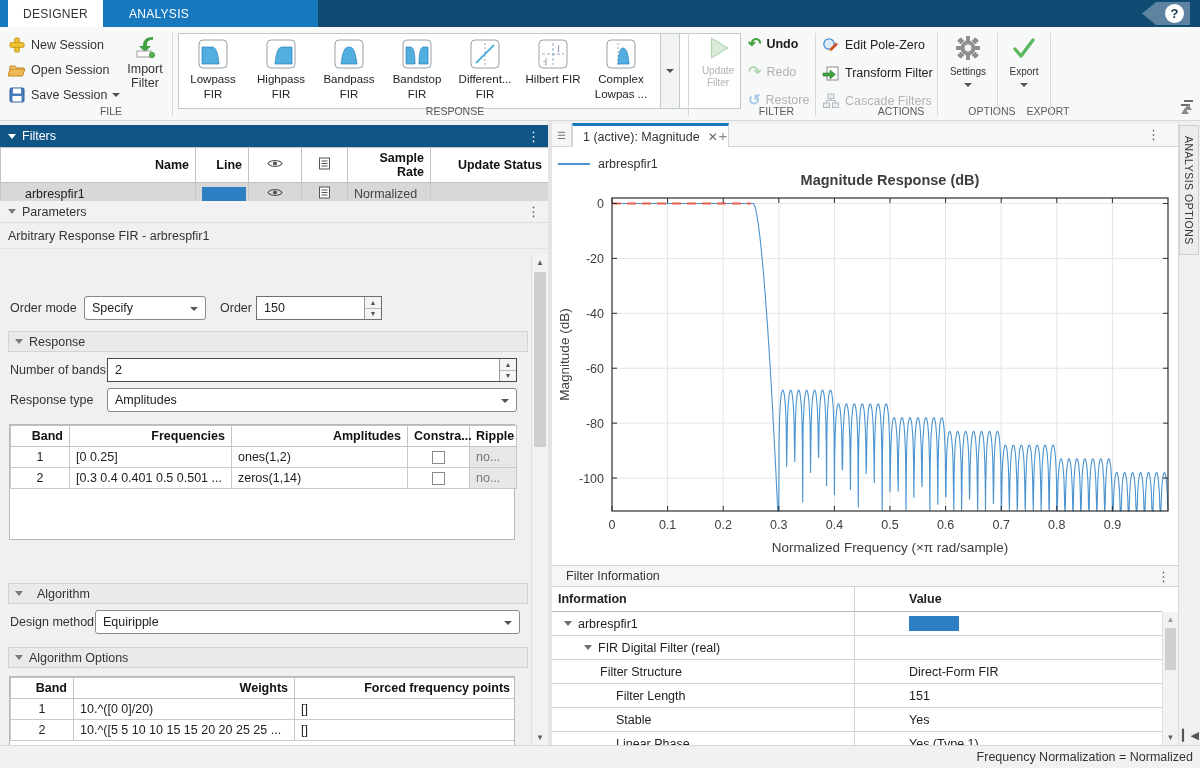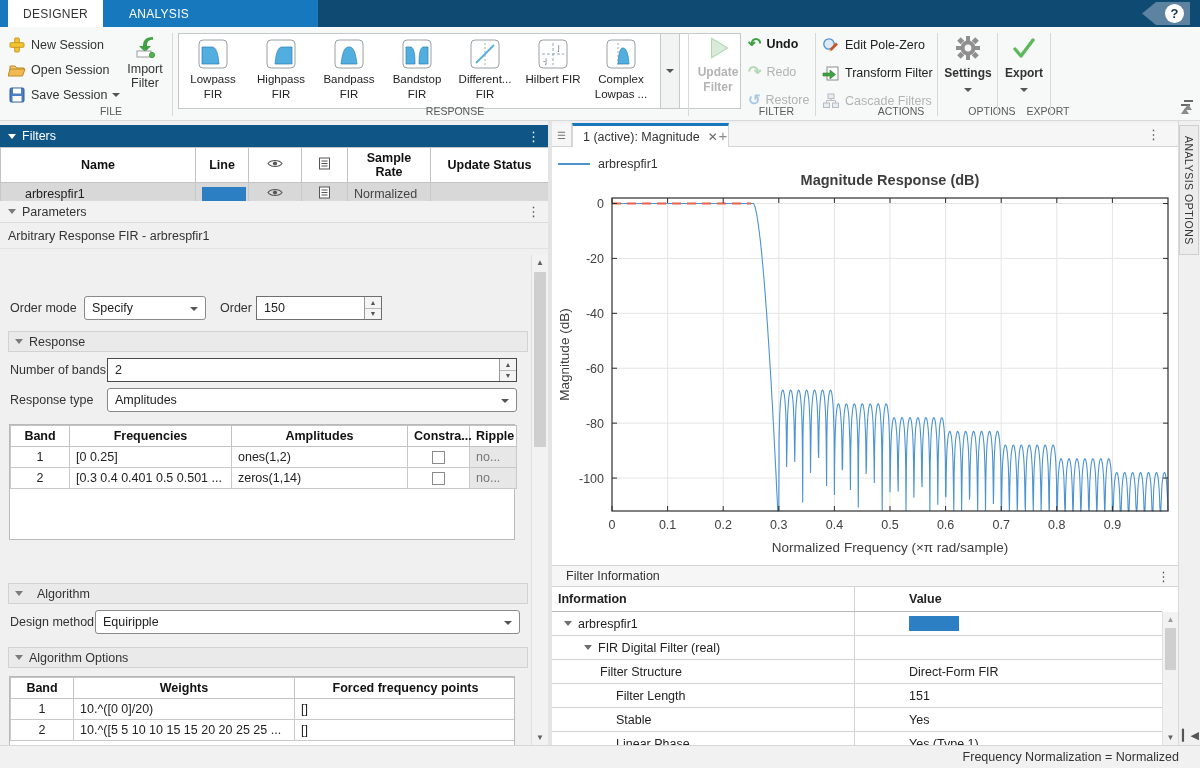--- a/index.html
+++ b/index.html
@@ -23,37 +23,37 @@
   .group-label { position:absolute; bottom:3px; font-size:10.5px; color:#5a5a5a; text-align:center;margin-left:25px; }
   .vsep { position:absolute; top:6px; bottom:4px; width:1px; background:#d8d8d8; }
   .file-row { position:absolute; left:8px; height:20px; display:flex; align-items:center; gap:5px; font-size:12.5px; color:#333; cursor:default; }
   .caret { width:0; height:0; border-left:4px solid transparent; border-right:4px solid transparent; border-top:4px solid #555; display:inline-block; }
   .import-btn { position:absolute; left:122px; top:8px; width:46px; height:86px; text-align:center; font-size:12.5px; color:#333; }
   .gallery { position:absolute; left:178px; top:6px; width:563px; height:76px; background:#fff; border:1px solid #c6c9cc; display:flex; }
   .gitem { width:68px; text-align:center; padding-top:5px; font-size:11.5px; color:#222; line-height:1.25; cursor:default; }
   .gdrop { position:absolute; left:660px; top:6px; width:20px; height:76px; background:#f2f3f3; border:1px solid #c6c9cc; display:flex; align-items:center; justify-content:center; }
   .stackrow { position:absolute; display:flex; align-items:center; gap:5px; font-size:12.5px; }
   .dis-text { color:#b3b3b3; }
-  .big-btn { position:absolute; text-align:center; font-size:12px; color:#b3b3b3; line-height:1.25;font-weight:bold; }
+  .big-btn { position:absolute; text-align:center; font-size:10px; color:#b3b3b3; line-height:1.25; }
   .tb-icon { vertical-align:middle; }
   .toolbar-collapse { position:absolute; right:7px; bottom:4px; width:14px; height:12px; }
   .toolbar-collapse .bar { position:absolute; top:0; left:2px; width:9px; height:2px; background:#6a6a6a; }
   .toolbar-collapse .tri { position:absolute; top:4px; left:2px; width:0; height:0; border-left:4.5px solid transparent; border-right:4.5px solid transparent; border-bottom:6px solid #8a8a8a; }
 
   
   .left-panel { position:absolute; left:0; top:125px; width:548px; height:620px; background:#f0f0f0; overflow:hidden; }
   .blue-header { position:absolute; left:0; width:548px; height:22px; background:#0f5586; color:#fff; font-size:12.5px;
                  display:flex; align-items:center; padding-left:8px; }
   .dots { margin-left:auto; margin-right:8px; font-size:13px; line-height:1; cursor:pointer; letter-spacing:0; }
   .gray-header { position:absolute; left:0; width:548px; height:22px; background:#f3f3f3; border-bottom:1px solid #dcdcdc; color:#333;
                  font-size:12.5px; display:flex; align-items:center; padding-left:8px; }
   .tri-down { width:0; height:0; border-left:4px solid transparent; border-right:4px solid transparent; border-top:5px solid #fff; margin-right:6px; }
   .tri-down.dark { border-top-color:#7b7b7b; }
   table.grid { border-collapse:collapse; table-layout:fixed; background:#fff; font-size:12.5px; }
-  table.grid th { border:1px solid #c3c3c3; text-align:center; padding:3px 6px; font-weight:bold; color:#111; background:#fff; }
+  table.grid th { border:1px solid #c3c3c3; text-align:right; padding:3px 6px; font-weight:bold; color:#111; background:#fff; }
   table.grid td { border:1px solid #c9c9c9; padding:3px 6px; color:#222; overflow:hidden; white-space:nowrap; }
   .filters-table td { background:#d8d8d8; }
   .swatch { width:44px; height:14px; background:#2d7fc3; }
   .section-bar { position:absolute; left:8px; width:520px; height:21px; background:#eaeaea; border:1px solid #d2d2d2; color:#333;
                  font-size:12.5px; display:flex; align-items:center; padding-left:6px; }
   .ctl-label { position:absolute; font-size:12.5px; color:#333; }
   .dropdown { position:absolute; height:24px; background:#fff; border:1px solid #8a8a8a; border-radius:3px; font-size:12.5px;
               display:flex; align-items:center; padding:0 22px 0 7px; color:#222; }
   .dropdown .dd-caret { position:absolute; right:7px; top:10px; }
   .spinner { position:absolute; height:24px; background:#fff; border:1px solid #6f6f6f; font-size:12.5px; display:flex; align-items:center; padding-left:7px; }
@@ -88,21 +88,21 @@
   .fi-c2 { flex:1; padding-left:7px; display:flex; align-items:center; height:100%; }
   .fi-swatch { width:50px; height:15px; background:#2d7fc3; }
   .tree-arrow { width:0; height:0; border-left:4px solid transparent; border-right:4px solid transparent; border-top:5px solid #6e6e6e; margin-right:6px; }
 
   
   .right-strip { position:absolute; left:1178px; top:121px; width:22px; height:624px; background:#f0f0f0; border-left:1px solid #d9d9d9; }
   .vert-tab { position:absolute; left:1179px; top:125px; width:20px; height:130px; background:#ececec; border:1px solid #cfcfcf;
               writing-mode:vertical-rl; font-size:10.5px; color:#333; letter-spacing:.5px; display:flex; align-items:center; justify-content:center; }
   .dock-icon { position:absolute; left:1182px; top:729px; font-size:11px; color:#555; }
   .status-bar { position:absolute; left:0; top:745px; width:1200px; height:23px; background:#f1f1f1; border-top:1px solid #d7d7d7;
-                display:flex; align-items:center; justify-content:flex-end; padding-right:21px; font-size:12.5px; color:#333; }
+                display:flex; align-items:center; justify-content:flex-end; padding-right:7px; font-size:12.5px; color:#333; }
 </style>
 </head>
 <body>
 
 <div id="app">
 
   <div class="tabstrip">
     <div class="tabstrip-bright"></div>
     <div class="rtab active" style="left:8px;width:95px;">
         <span>DESIGNER</span>

